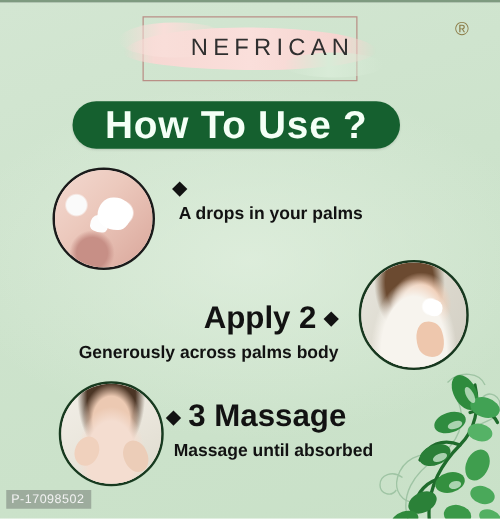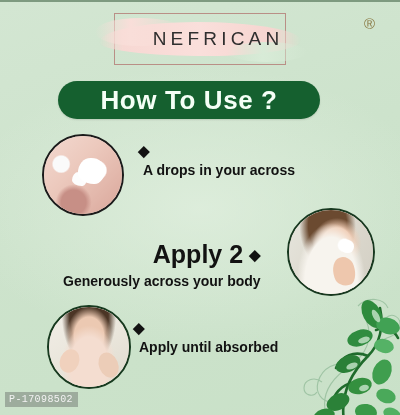--- a/index.html
+++ b/index.html
@@ -74,21 +74,21 @@
   .title-pill{
     position:absolute; left:58px; top:79px;
     width:262px; height:38px;
     background:#15602f;
     border-radius:19px;
     display:flex; align-items:center; justify-content:center;
     box-shadow:0 1px 2px rgba(0,0,0,.12);
   }
   .title-pill span{
     color:#f4fff6;
-    font-size:26px;
+    font-size:31px;
     font-weight:bold;
     letter-spacing:.6px;
     white-space:nowrap;
   }
 
   
   .photo{
     position:absolute;
     border-radius:50%;
     border:2px solid #1b1b1b;
@@ -176,21 +176,21 @@
   .step3 .sub{ margin-left:6px; }
 
   
   .leaves{ position:absolute; right:-6px; bottom:-6px; width:118px; height:135px; }
 
   
   .watermark{
     position:absolute; left:5px; bottom:8px;
     background:rgba(120,128,120,.55);
     color:#f2f2f2;
-    font-family:Liberation Mono, monospace;
+    font-family:Liberation Sans, sans-serif;
     font-size:10px;
     padding:2px 5px 2px 4px;
     letter-spacing:.4px;
   }
 </style>
 </head>
 <body>
 
 <div id="poster">
 
@@ -208,42 +208,43 @@
     <span>How To Use ?</span>
   </div>
 
   <div class="photo p1">
     <div class="ph"></div>
   </div>
   <div class="step step1">
     <div class="headline">
       <span class="dia">◆</span>
     </div>
-    <div class="sub">A drops in your across</div>
+    <div class="sub">A drops in your palms</div>
   </div>
 
   <div class="photo p2">
     <div class="ph"></div>
   </div>
   <div class="step step2">
     <div class="headline">
       <span>Apply 2</span>
       <span class="dia">◆</span>
     </div>
-    <div class="sub">Generously across your body</div>
+    <div class="sub">Generously across palms body</div>
   </div>
 
   <div class="photo p3">
     <div class="ph"></div>
   </div>
   <div class="step step3">
     <div class="headline">
       <span class="dia">◆</span>
-    </div>
-    <div class="sub">Apply until absorbed</div>
+      <span>3 Massage</span>
+    </div>
+    <div class="sub">Massage until absorbed</div>
   </div>
 
   <svg class="leaves" viewBox="0 0 118 135">
     <g fill="none" stroke="#9fc4a4" stroke-width="1.1">
       <path d="M40 134 C30 110 44 92 62 80 C78 69 86 52 78 34"></path>
       <path d="M62 80 C48 74 34 82 30 96 C27 107 34 116 44 116"></path>
       <path d="M86 60 C96 50 110 52 112 40 C113 31 104 26 98 32 C93 37 97 45 104 44"></path>
       <path d="M34 96 C26 90 16 94 16 102 C16 109 25 112 29 106"></path>
       <path d="M70 20 C80 10 96 12 100 22"></path>
     </g>

